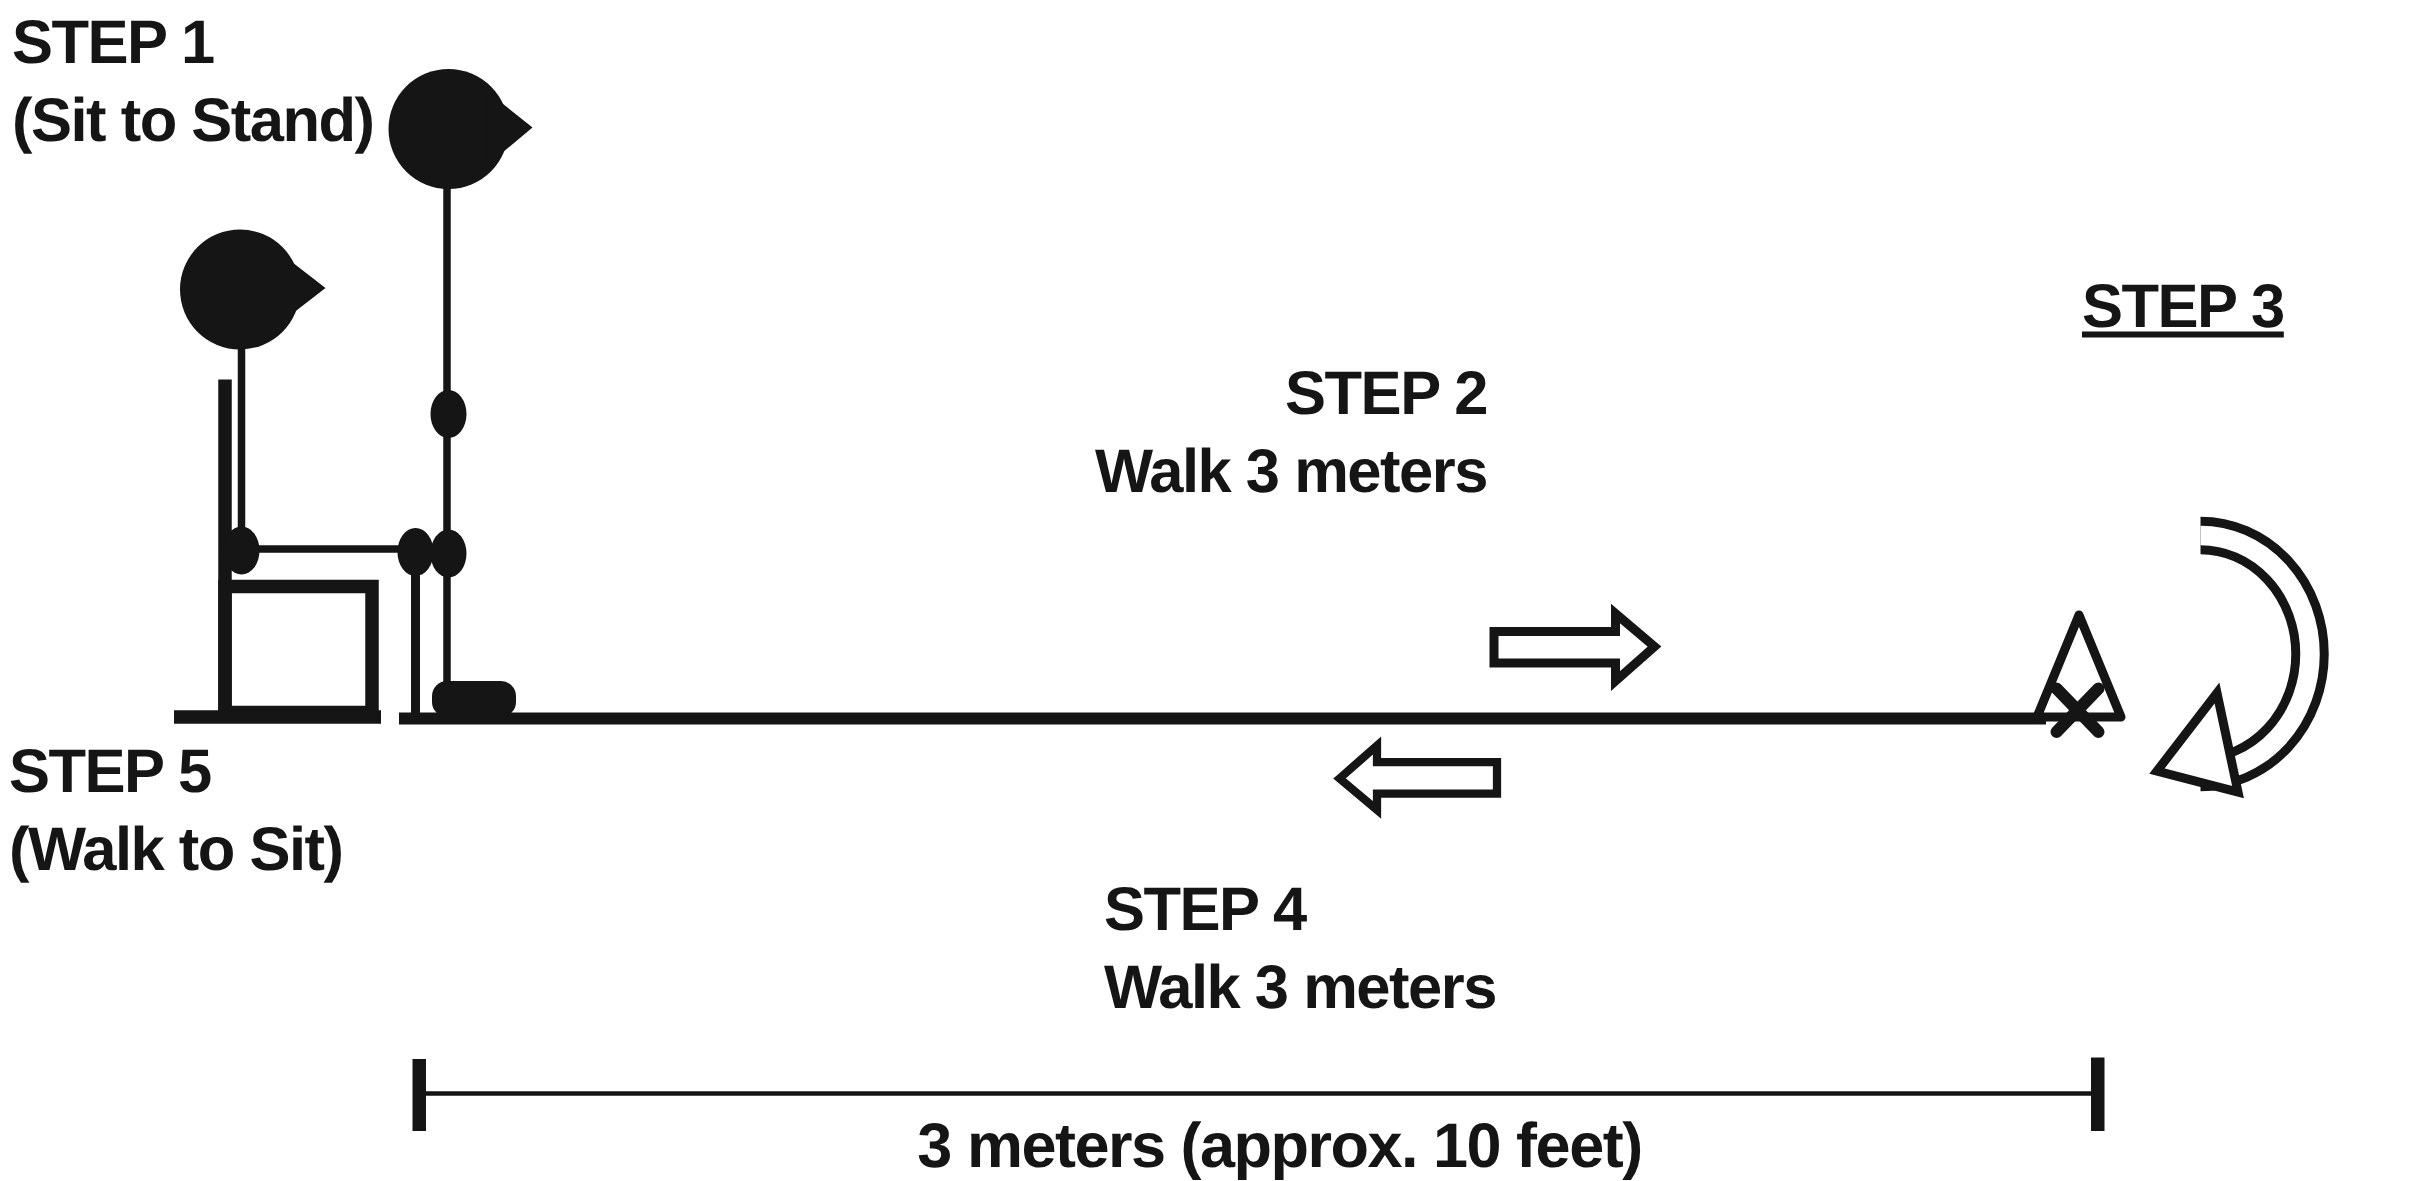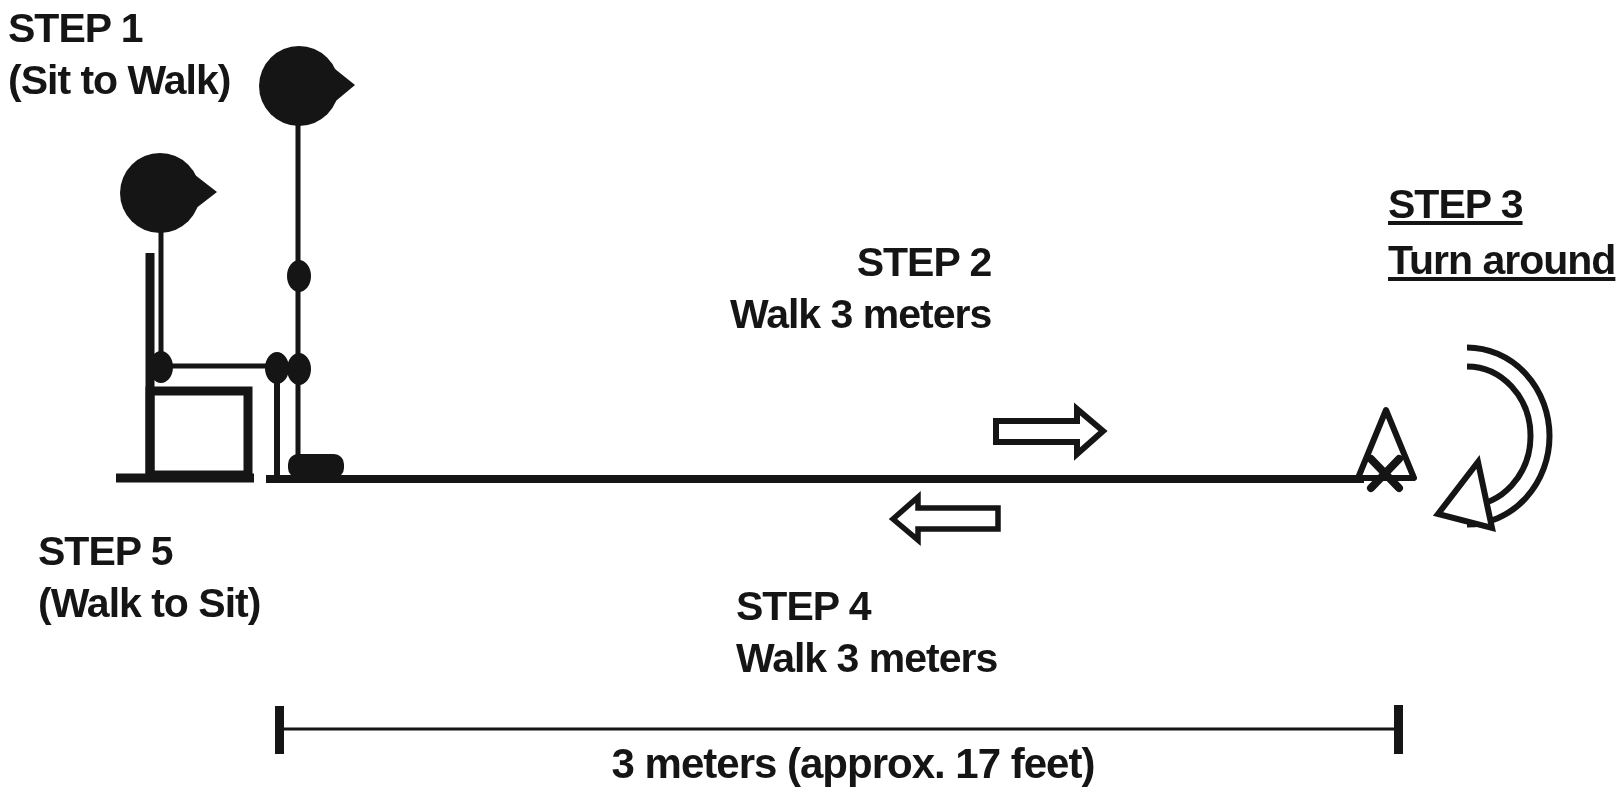--- a/index.html
+++ b/index.html
@@ -92,38 +92,37 @@
         <line x1="279" y1="729" x2="1398" y2="729" stroke-width="3"></line>
         <rect x="275" y="706" width="9" height="48" stroke="none"></rect>
         <rect x="1394" y="705" width="9" height="49" stroke="none"></rect>
       </g>
 
     </g>
   </svg>
 
   <div class="label" style="left:8px; top:2px;">
     <div>STEP 1</div>
-    <div>(Sit to Walk)</div>
+    <div>(Sit to Stand)</div>
   </div>
 
   <div class="label" style="left:730px; top:236px;text-align:right;">
     <div>STEP 2</div>
     <div>Walk 3 meters</div>
   </div>
 
   <div class="label step3" style="left:1388px; top:176px;">
     <div>STEP 3</div>
-    <div>Turn around</div>
   </div>
 
   <div class="label" style="left:736px; top:580px;">
     <div>STEP 4</div>
     <div>Walk 3 meters</div>
   </div>
 
-  <div class="label" style="left:6px; top:525px;margin-left:32px;">
+  <div class="label" style="left:6px; top:488px;">
     <div>STEP 5</div>
     <div>(Walk to Sit)</div>
   </div>
 
-  <div class="measure-label">3 meters (approx. 17 feet)</div>
+  <div class="measure-label">3 meters (approx. 10 feet)</div>
 
 </div>
 
 </body></html>

